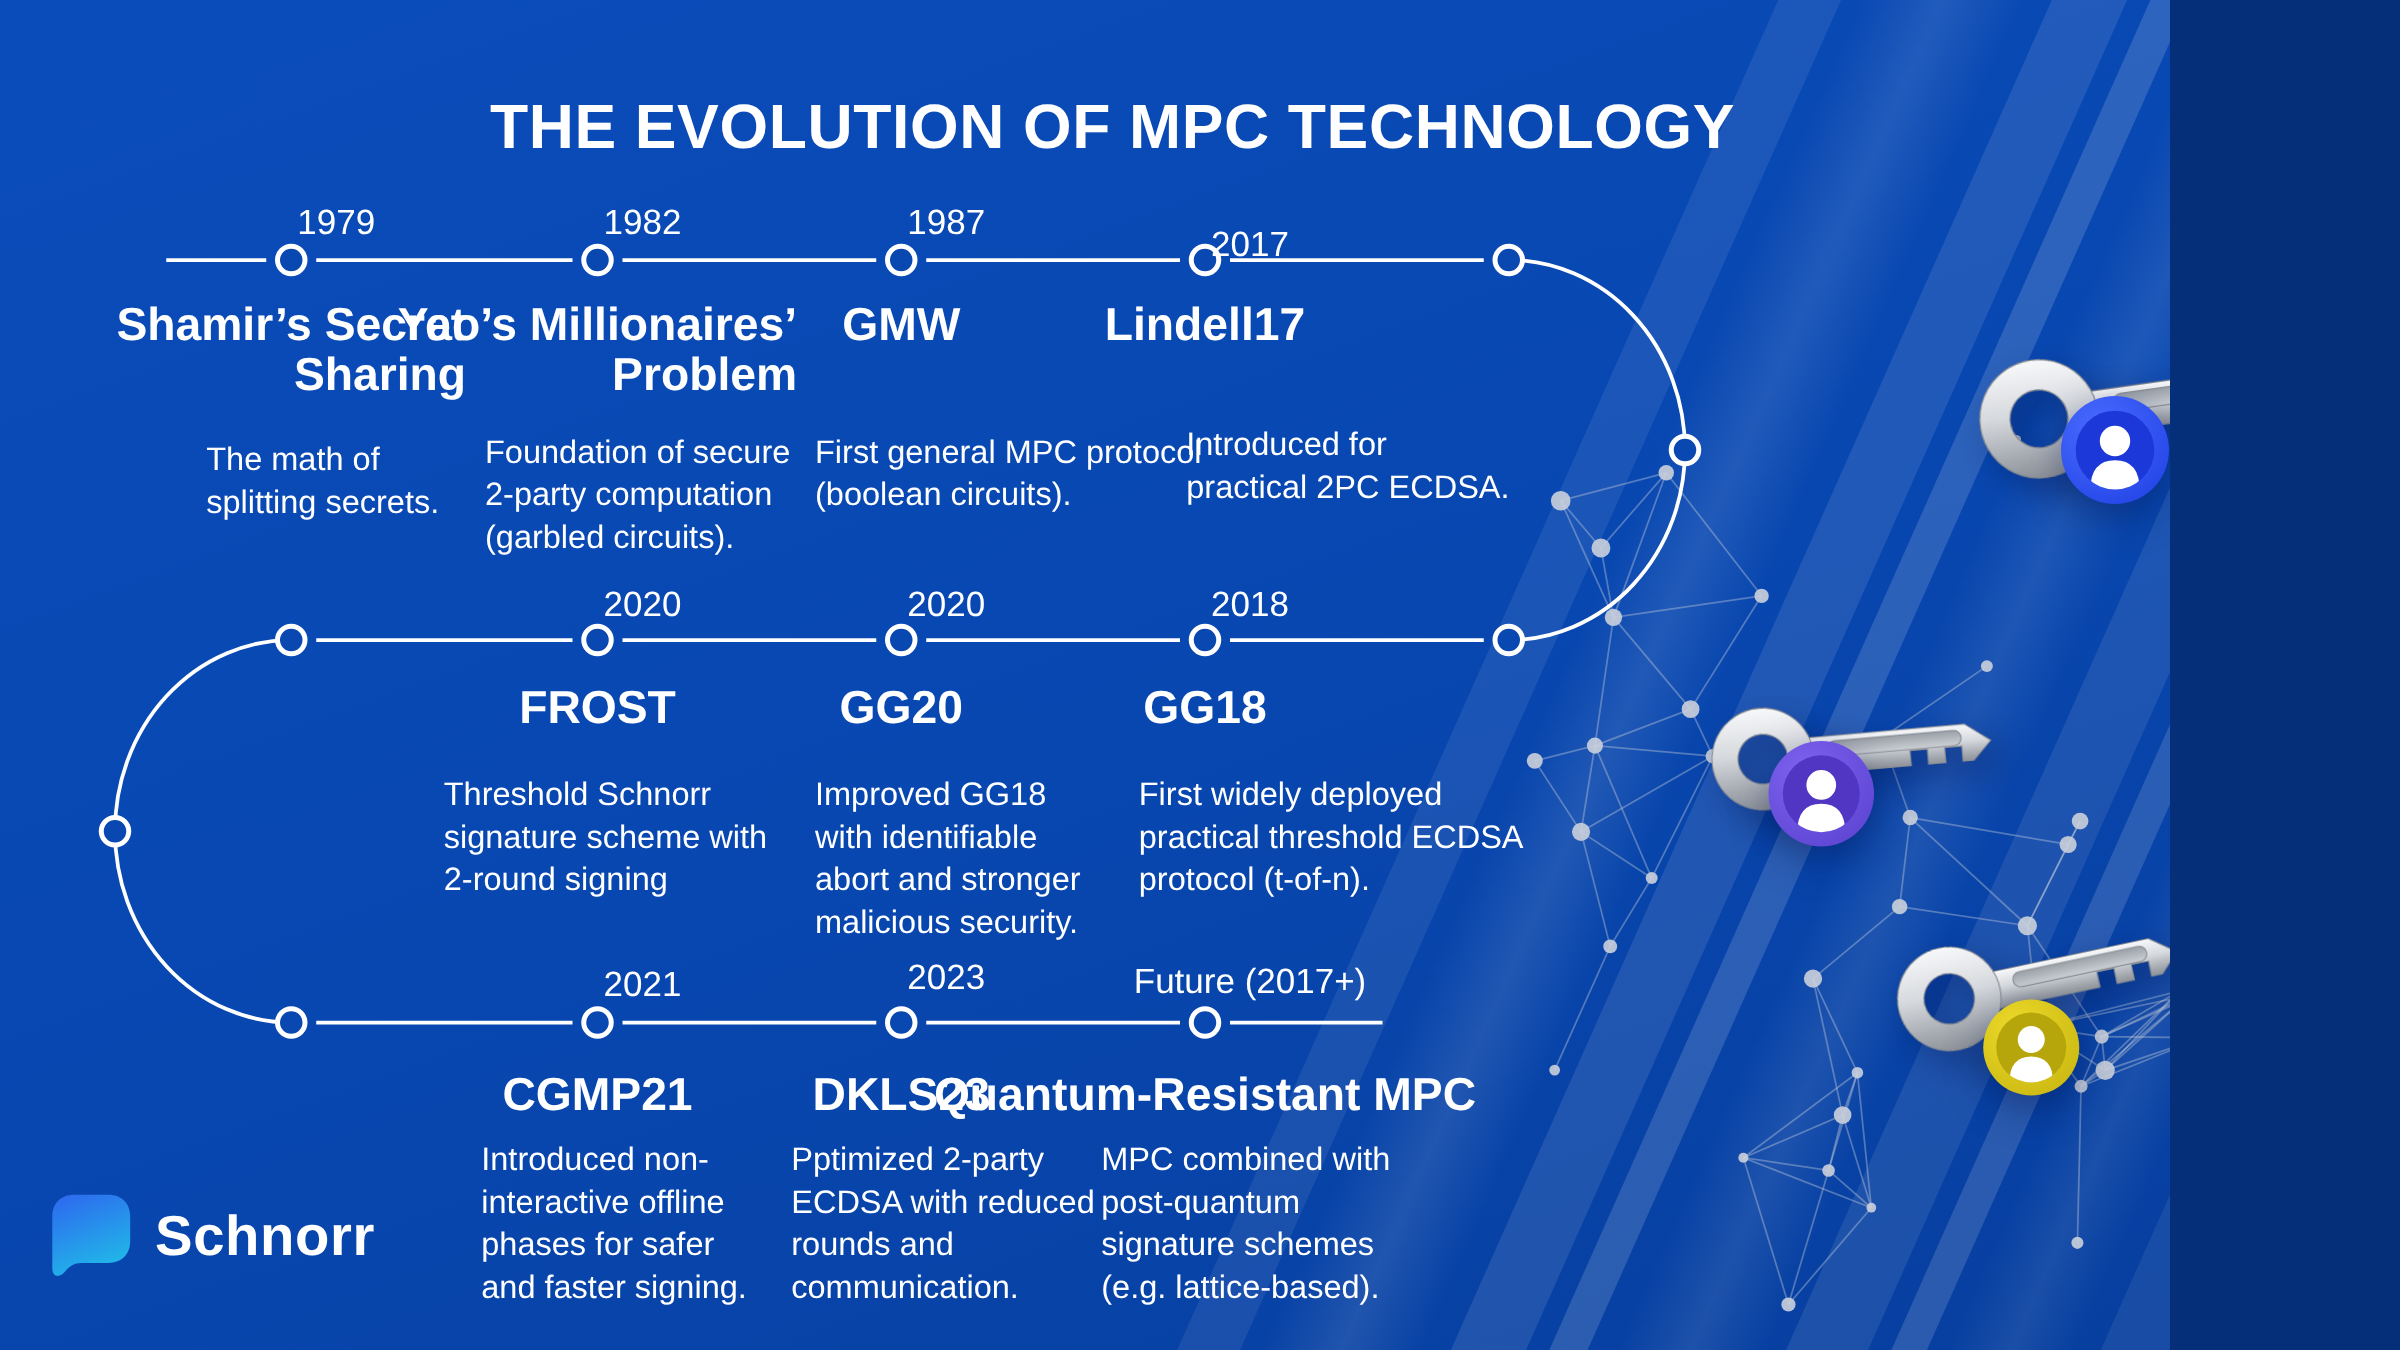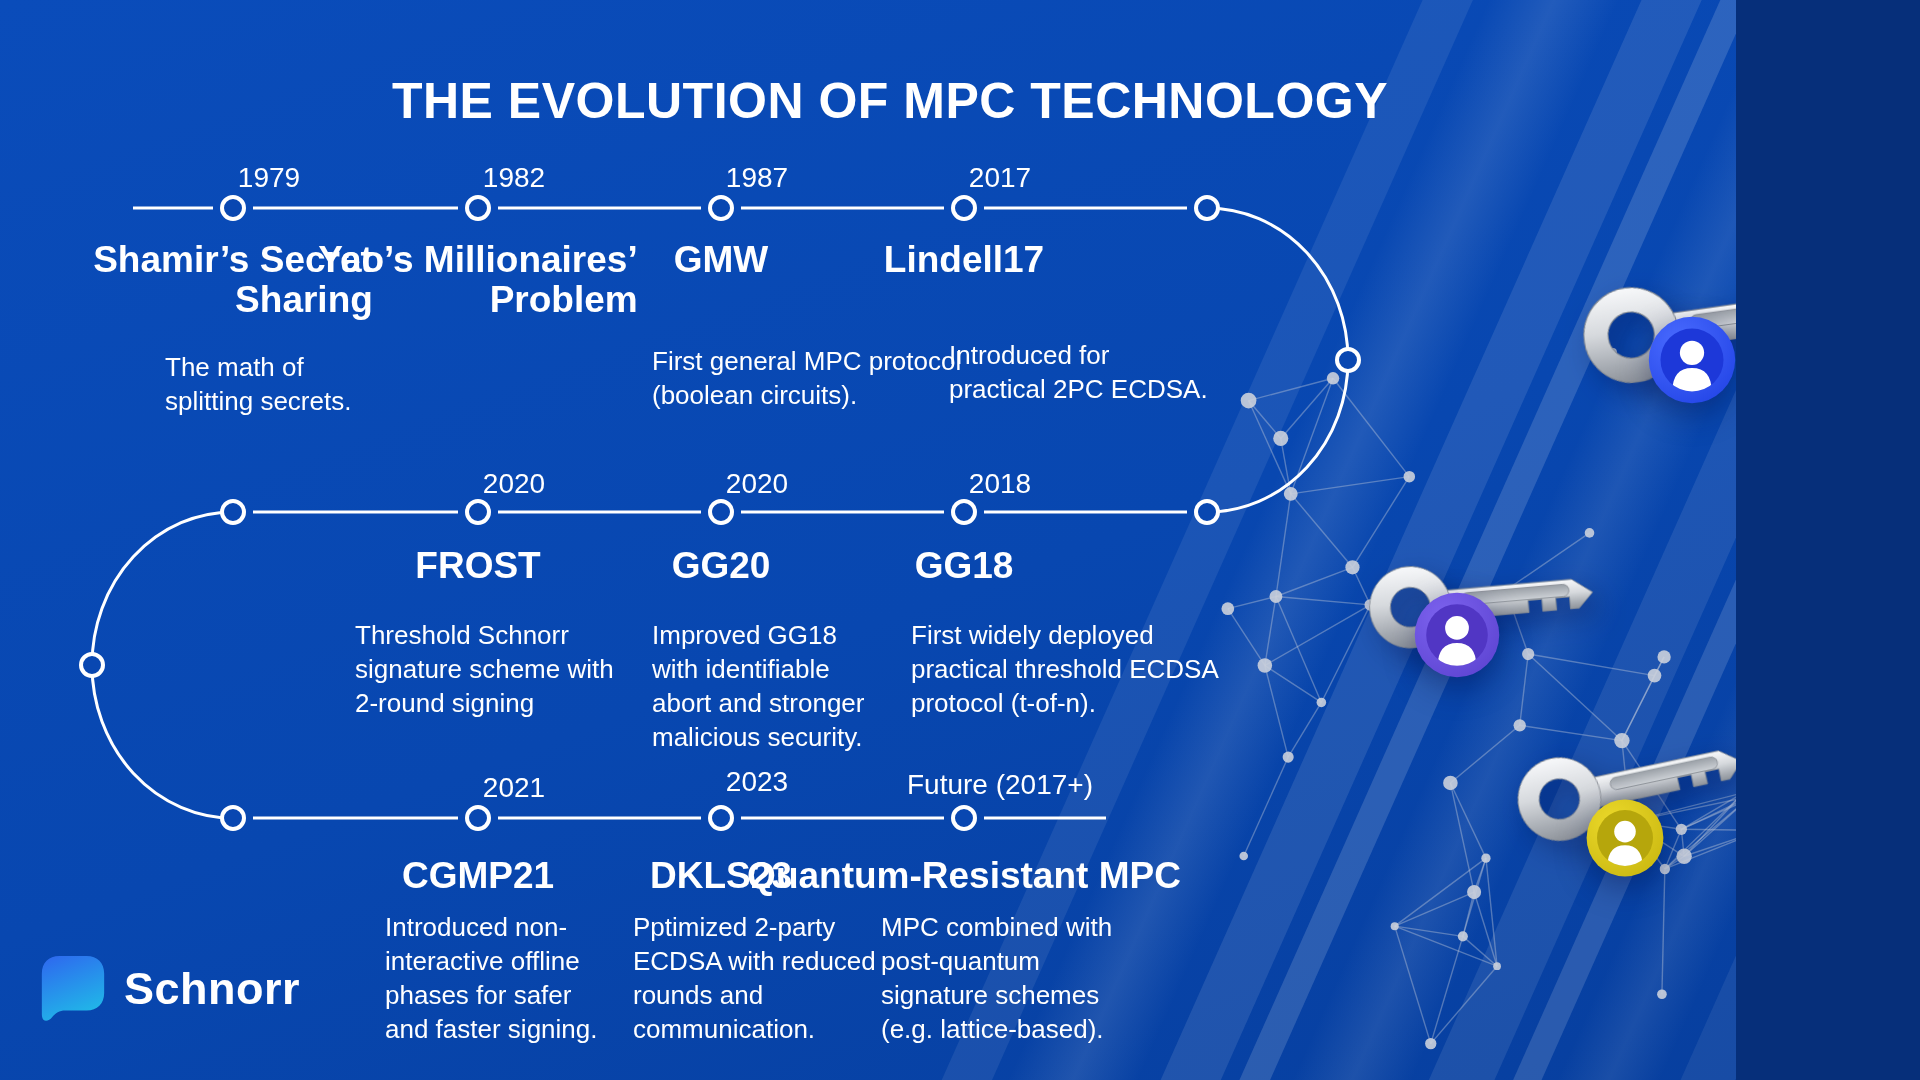--- a/index.html
+++ b/index.html
@@ -262,29 +262,32 @@
       <circle cx="964" cy="818" r="11"></circle>
     </g>
   </svg>
 
   <h1 class="title">THE EVOLUTION OF MPC TECHNOLOGY</h1>
 
   
   <div class="year" style="left:233px;top:162px">1979</div>
   <div class="year" style="left:478px;top:162px">1982</div>
   <div class="year" style="left:721px;top:162px">1987</div>
-  <div class="year" style="left:964px;top:162px">2017</div>
+  <div class="year" style="left:964px;top:180px">2017</div>
   <div class="label" style="left:233px;top:240px">Shamir’s Secret
 Sharing</div>
   <div class="label" style="left:478px;top:240px">Yao’s Millionaires’
 Problem</div>
   <div class="label" style="left:721px;top:240px">GMW</div>
   <div class="label" style="left:964px;top:240px">Lindell17</div>
   <div class="desc" style="left:165px;top:350px">The math of
 splitting secrets.</div>
+  <div class="desc" style="left:388px;top:344px">Foundation of secure
+2-party computation
+(garbled circuits).</div>
   <div class="desc" style="left:652px;top:344px">First general MPC protocol
 (boolean circuits).</div>
   <div class="desc" style="left:949px;top:338px">Introduced for
 practical 2PC ECDSA.</div>
 
   
   <div class="year" style="left:478px;top:468px">2020</div>
   <div class="year" style="left:721px;top:468px">2020</div>
   <div class="year" style="left:964px;top:468px">2018</div>
   <div class="label" style="left:478px;top:546px">FROST</div>

